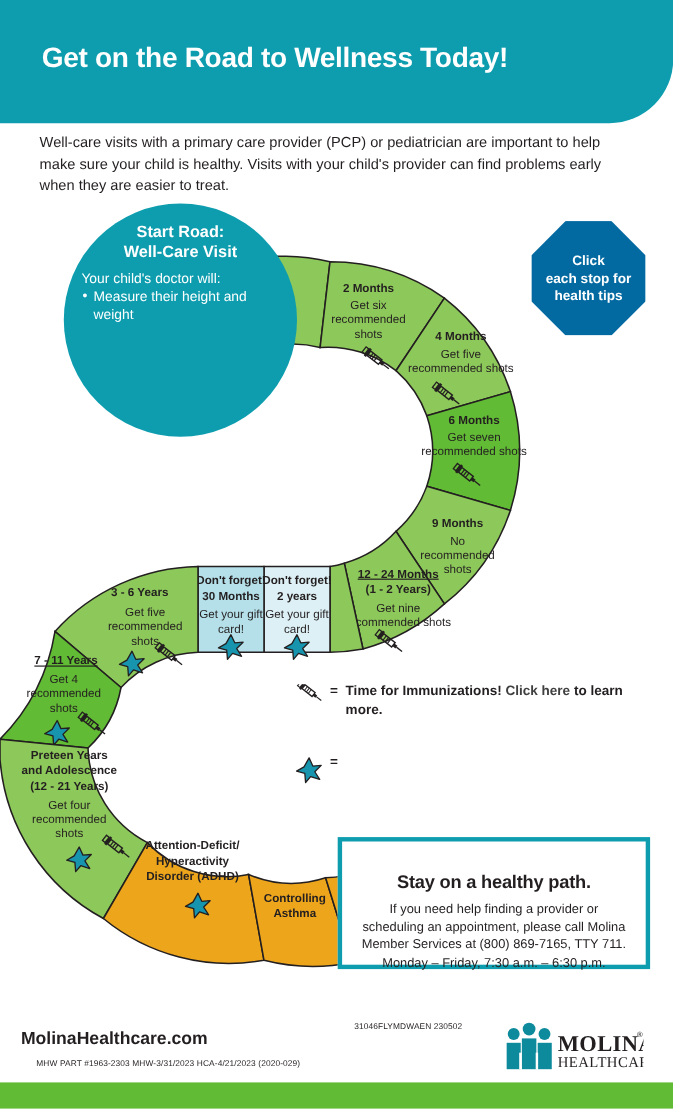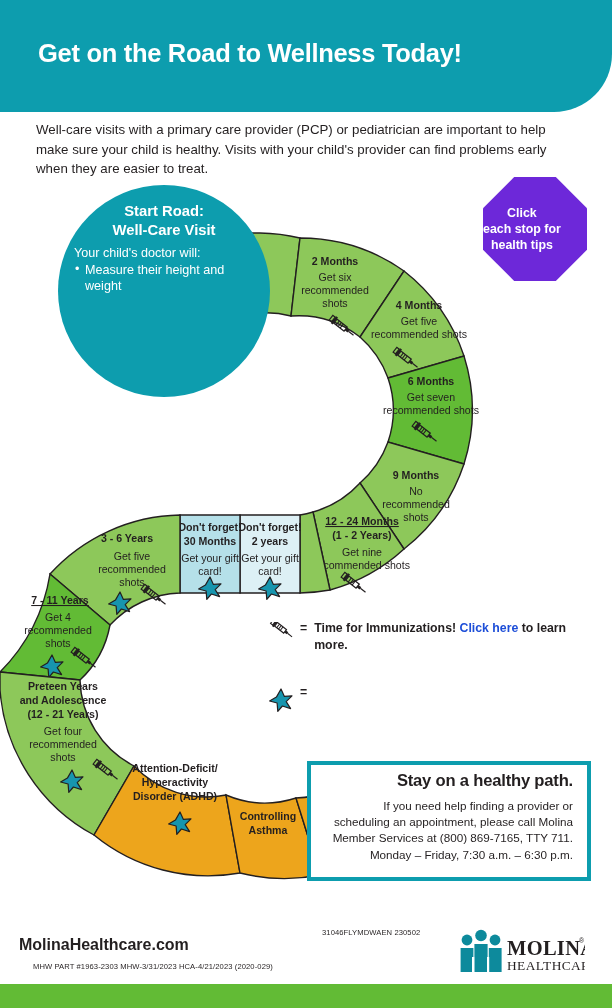--- a/index.html
+++ b/index.html
@@ -31,23 +31,23 @@
     font-size: 13.3px; line-height: 19.5px; color: #231f20;
   }
 
   
   #octagon-wrap {
     position: absolute; left: 483px; top: 177px;
     width: 104px; height: 104px;
   }
   #octagon-shape {
     width: 104px; height: 104px;
-    background: #6d28d9;
+    background: #0369a1;
     clip-path: polygon(30% 0%, 70% 0%, 100% 30%, 100% 70%, 70% 100%, 30% 100%, 0% 70%, 0% 30%);
-    display: flex; align-items: center; justify-content: flex-start;
+    display: flex; align-items: center; justify-content: center; margin-top: 24px;
   }
   #octagon-text {
     color: #ffffff; font-weight: bold; font-size: 12.4px;
     line-height: 16px; text-align: center;
   }
 
   
   #start-circle {
     position: absolute; left: 58px; top: 185px;
     width: 212px; height: 212px;
@@ -88,31 +88,31 @@
   #legend {
     position: absolute; left: 266px; top: 620px; width: 330px;
     z-index: 6;
   }
   .legend-row { display: flex; align-items: flex-start; margin-bottom: 31px; }
   .legend-glyph { width: 34px; flex: 0 0 34px; padding-top: 2px; }
   .legend-eq {
     font-size: 12.3px; font-weight: bold; padding: 0 7px 0 0; line-height: 16.5px;
   }
   .legend-text { font-size: 12.3px; font-weight: bold; line-height: 16.5px; }
-  .legend-link { color: #1d4ed8; }
+  .legend-link { color: #404040; }
 
   
   #healthy-box {
     position: absolute; left: 307px; top: 761px;
     width: 284px; height: 120px;
     border: 4px solid #0d9dae;
     background: #ffffff;
     z-index: 7;
-    padding: 6px 14px 0 14px;
-    text-align: right;
+    padding: 27px 14px 0 14px;
+    text-align: center;
   }
   #healthy-title {
     font-size: 16.6px; font-weight: bold; margin-bottom: 7px;
     letter-spacing: -0.2px;
   }
   #healthy-body { font-size: 11.7px; line-height: 16.2px; }
 
   
   #footer-site {
     position: absolute; left: 19px; top: 936px;

